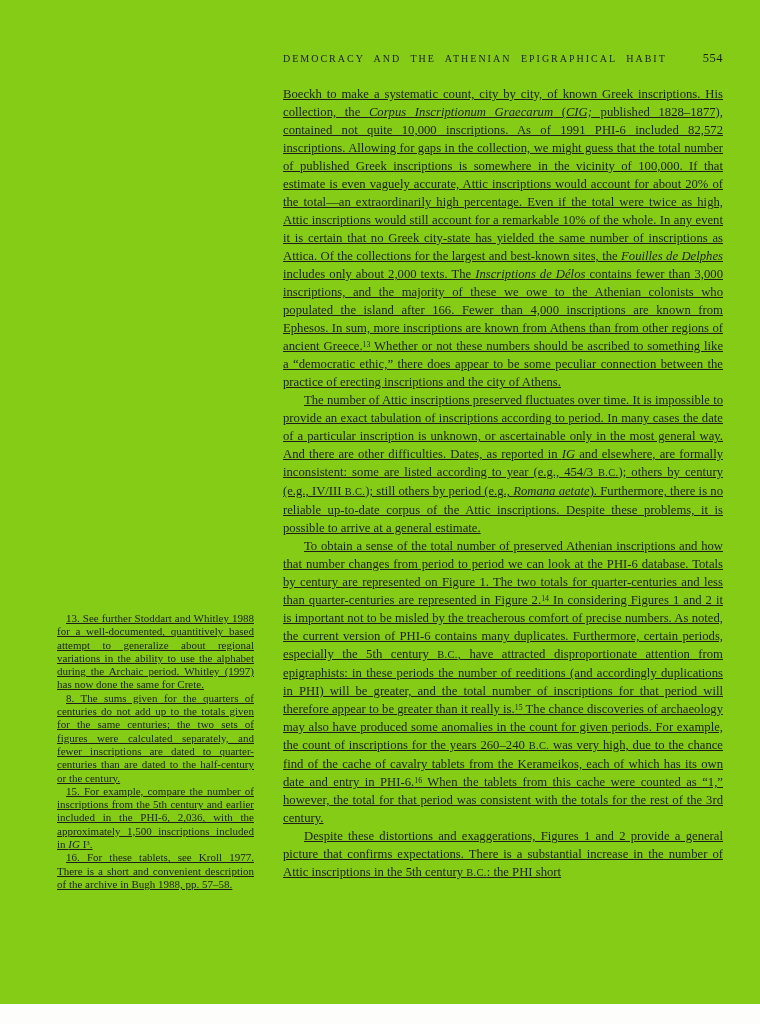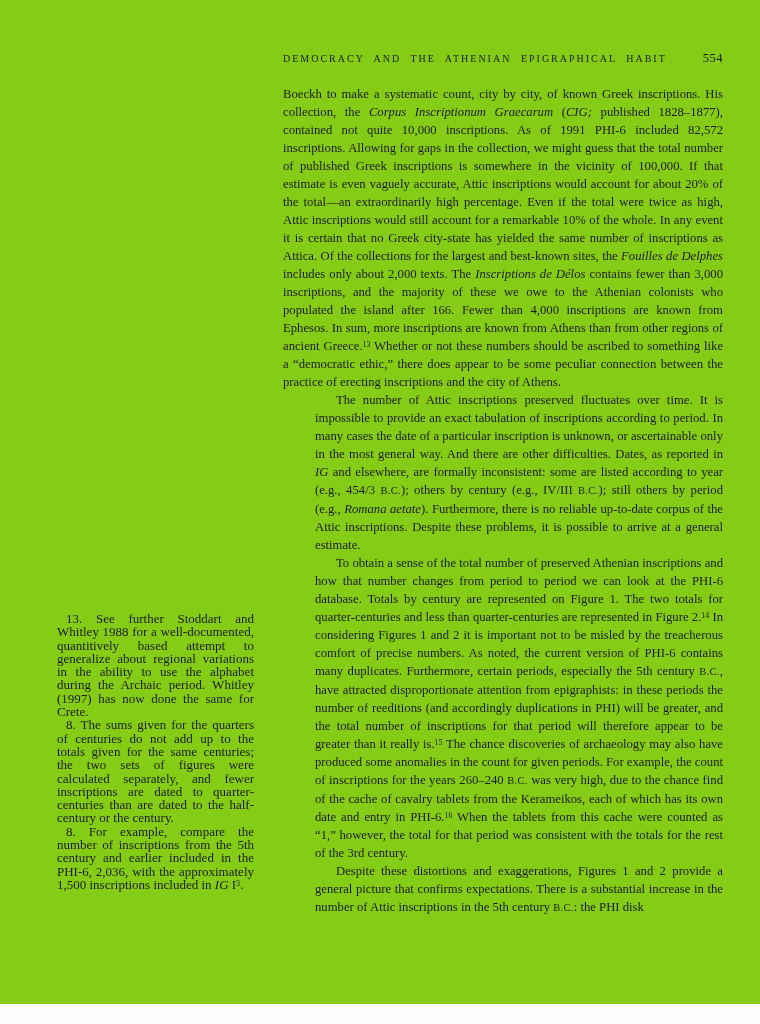--- a/index.html
+++ b/index.html
@@ -15,47 +15,48 @@
     position: absolute; left: 283px; top: 51px; width: 440px;
     display: flex; justify-content: space-between; align-items: baseline;
   }
   .running-title { font-size: 10px; letter-spacing: 2px; word-spacing: 5px; white-space: nowrap; }
   .page-number { font-size: 12.5px; letter-spacing: 0.5px; }
 
   .main-text {
     position: absolute; left: 283px; top: 85px; width: 440px;
     font-size: 12.7px; line-height: 18px; text-align: justify;
   }
-  .main-text p { margin: 0; }
-  .main-text p.indent { text-indent: 21px; margin-left: 32px; }
+  .main-text p { margin: 0; text-decoration: underline; }
+  .main-text p.indent { text-indent: 21px; }
 
   .footnotes {
     position: absolute; left: 57px; top: 612px; width: 197px;
-    font-size: 13px; line-height: 13.3px; text-align: justify;
+    font-size: 11px; line-height: 13.3px; text-align: justify; text-decoration: underline;
   }
   .footnotes p { margin: 0; text-indent: 9px; }
 
   .i { font-style: italic; }
   .sc { font-size: 0.82em; letter-spacing: 0.35px; }
   .sup { font-size: 0.62em; vertical-align: baseline; position: relative; top: -0.42em; line-height: 0; }
 </style>
 </head>
 <body>
 
 <div class="page">
   <header class="running-head">
     <span class="running-title">DEMOCRACY AND THE ATHENIAN EPIGRAPHICAL HABIT</span>
     <span class="page-number">554</span>
   </header>
 
   <aside class="footnotes" id="footnotes">
       <p><span>13. See further Stoddart and Whitley 1988 for a well-documented, quantitively based attempt to generalize about regional variations in the ability to use the alphabet during the Archaic period. Whitley (1997) has now done the same for Crete.</span></p>
       <p><span>8. The sums given for the quarters of centuries do not add up to the totals given for the same centuries; the two sets of figures were calculated separately, and fewer inscriptions are dated to quarter-centuries than are dated to the half-century or the century.</span></p>
-      <p><span>8. For example, compare the number of inscriptions from the 5th century and earlier included in the PHI-6, 2,036, with the approximately 1,500 inscriptions included in </span><span class="i">IG</span><span> I</span><sup class="sup">3</sup><span>.</span></p>
+      <p><span>15. For example, compare the number of inscriptions from the 5th century and earlier included in the PHI-6, 2,036, with the approximately 1,500 inscriptions included in </span><span class="i">IG</span><span> I</span><sup class="sup">3</sup><span>.</span></p>
+      <p><span>16. For these tablets, see Kroll 1977. There is a short and convenient description of the archive in Bugh 1988, pp. 57–58.</span></p>
     </aside>
 
   <main class="main-text" id="main">
       <p><span>Boeckh to make a systematic count, city by city, of known Greek inscriptions. His collection, the </span><span class="i">Corpus Inscriptionum Graecarum</span><span> (</span><span class="i">CIG;</span><span> published 1828–1877), contained not quite 10,000 inscriptions. As of 1991 PHI-6 included 82,572 inscriptions. Allowing for gaps in the collection, we might guess that the total number of published Greek inscriptions is somewhere in the vicinity of 100,000. If that estimate is even vaguely accurate, Attic inscriptions would account for about 20% of the total—an extraordinarily high percentage. Even if the total were twice as high, Attic inscriptions would still account for a remarkable 10% of the whole. In any event it is certain that no Greek city-state has yielded the same number of inscriptions as Attica. Of the collections for the largest and best-known sites, the </span><span class="i">Fouilles de Delphes</span><span> includes only about 2,000 texts. The </span><span class="i">Inscriptions de Délos</span><span> contains fewer than 3,000 inscriptions, and the majority of these we owe to the Athenian colonists who populated the island after 166. Fewer than 4,000 inscriptions are known from Ephesos. In sum, more inscriptions are known from Athens than from other regions of ancient Greece.</span><sup class="sup">13</sup><span> Whether or not these numbers should be ascribed to something like a “democratic ethic,” there does appear to be some peculiar connection between the practice of erecting inscriptions and the city of Athens.</span></p>
       <p class="indent"><span>The number of Attic inscriptions preserved fluctuates over time. It is impossible to provide an exact tabulation of inscriptions according to period. In many cases the date of a particular inscription is unknown, or ascertainable only in the most general way. And there are other difficulties. Dates, as reported in </span><span class="i">IG</span><span> and elsewhere, are formally inconsistent: some are listed according to year (e.g., 454/3 </span><span class="sc">B.C.</span><span>); others by century (e.g., IV/III </span><span class="sc">B.C.</span><span>); still others by period (e.g., </span><span class="i">Romana aetate</span><span>). Furthermore, there is no reliable up-to-date corpus of the Attic inscriptions. Despite these problems, it is possible to arrive at a general estimate.</span></p>
       <p class="indent"><span>To obtain a sense of the total number of preserved Athenian inscriptions and how that number changes from period to period we can look at the PHI-6 database. Totals by century are represented on Figure 1. The two totals for quarter-centuries and less than quarter-centuries are represented in Figure 2.</span><sup class="sup">14</sup><span> In considering Figures 1 and 2 it is important not to be misled by the treacherous comfort of precise numbers. As noted, the current version of PHI-6 contains many duplicates. Furthermore, certain periods, especially the 5th century </span><span class="sc">B.C.</span><span>, have attracted disproportionate attention from epigraphists: in these periods the number of reeditions (and accordingly duplications in PHI) will be greater, and the total number of inscriptions for that period will therefore appear to be greater than it really is.</span><sup class="sup">15</sup><span> The chance discoveries of archaeology may also have produced some anomalies in the count for given periods. For example, the count of inscriptions for the years 260–240 </span><span class="sc">B.C.</span><span> was very high, due to the chance find of the cache of cavalry tablets from the Kerameikos, each of which has its own date and entry in PHI-6.</span><sup class="sup">16</sup><span> When the tablets from this cache were counted as “1,” however, the total for that period was consistent with the totals for the rest of the 3rd century.</span></p>
-      <p class="indent"><span>Despite these distortions and exaggerations, Figures 1 and 2 provide a general picture that confirms expectations. There is a substantial increase in the number of Attic inscriptions in the 5th century </span><span class="sc">B.C.</span><span>: the PHI disk</span></p>
+      <p class="indent"><span>Despite these distortions and exaggerations, Figures 1 and 2 provide a general picture that confirms expectations. There is a substantial increase in the number of Attic inscriptions in the 5th century </span><span class="sc">B.C.</span><span>: the PHI short</span></p>
     </main>
 </div>
 
 </body></html>

